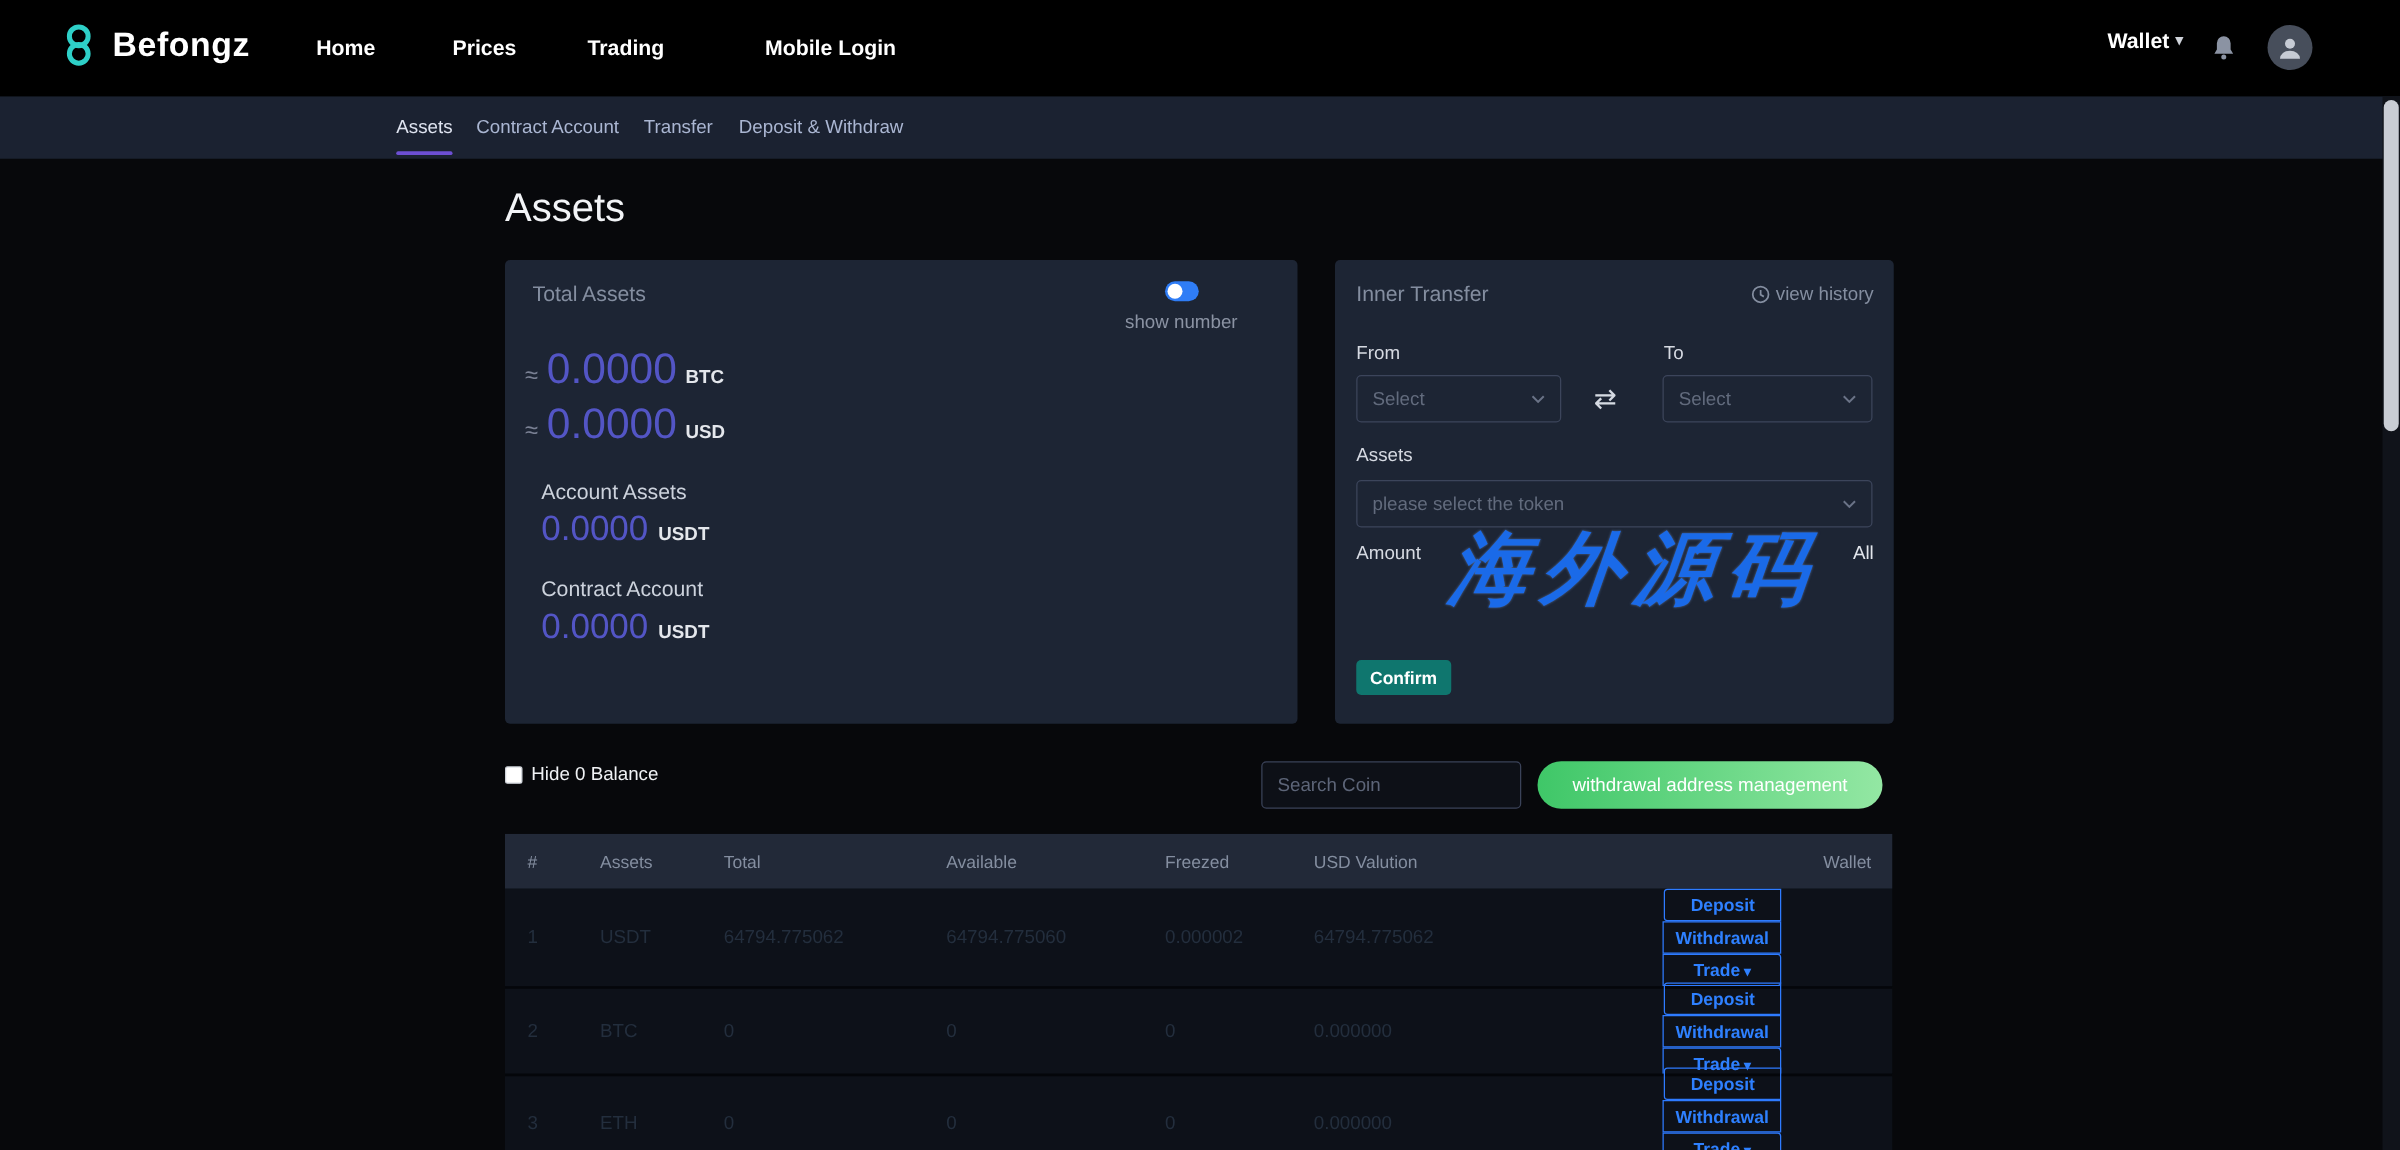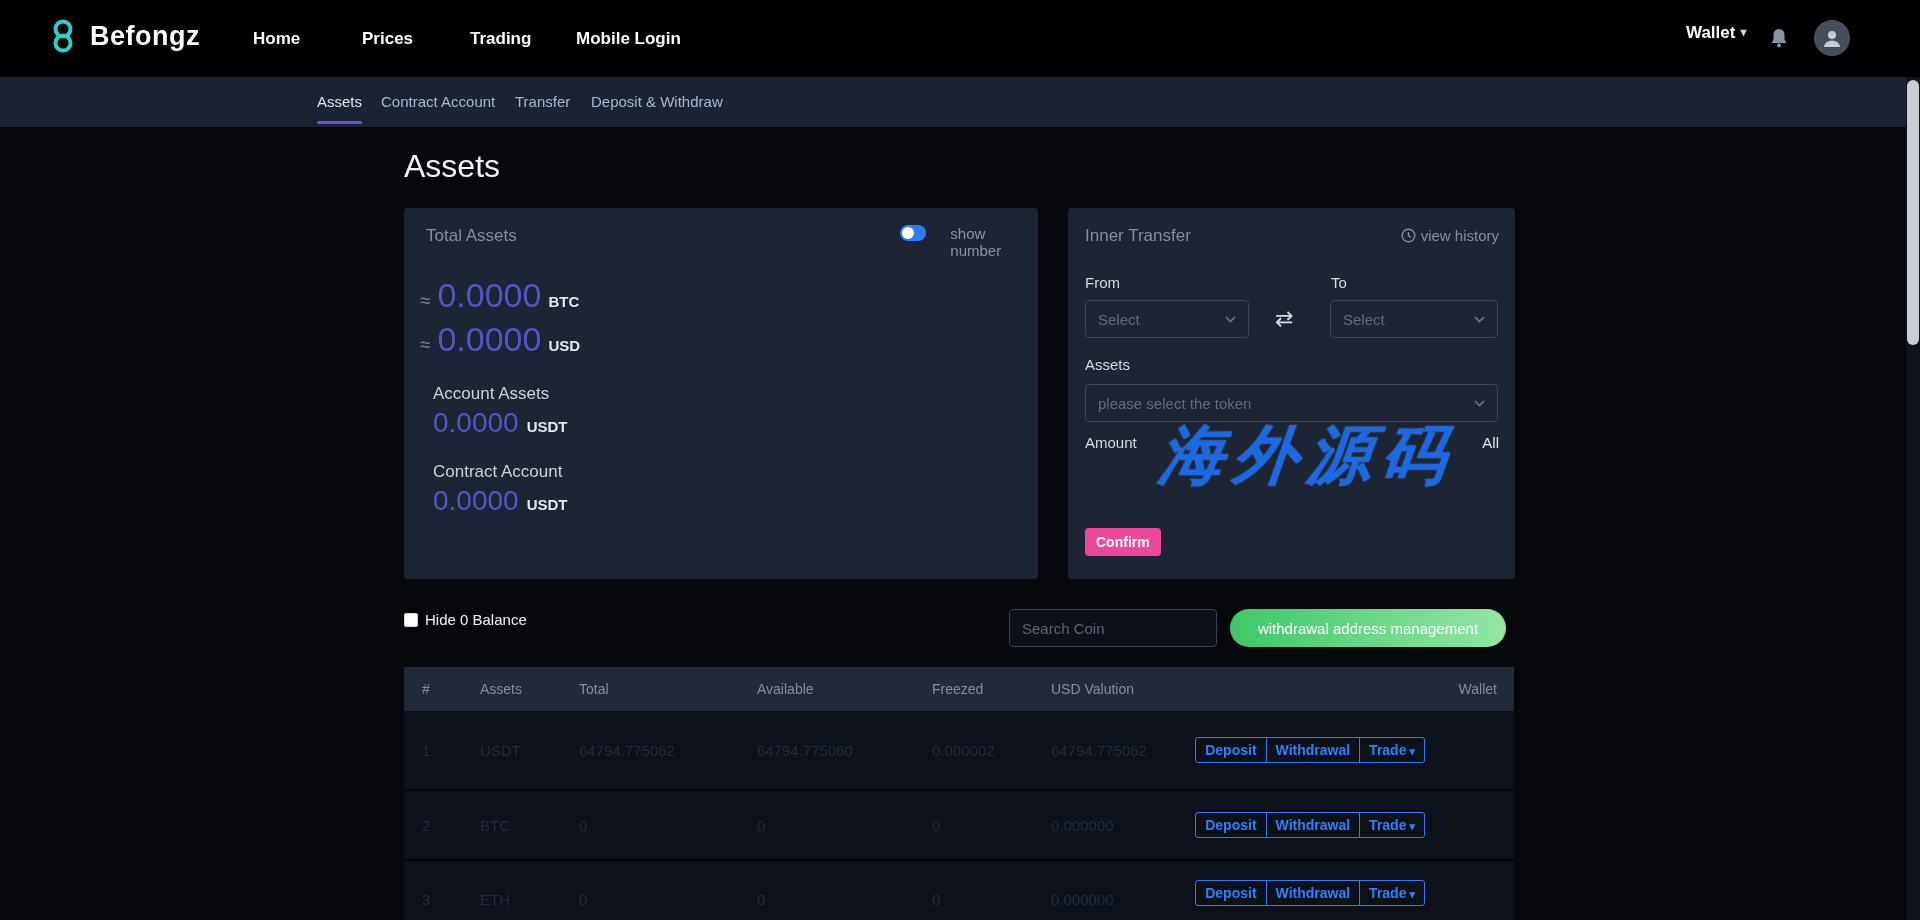--- a/index.html
+++ b/index.html
@@ -10,21 +10,21 @@
     color:#e8eaee;
     overflow:hidden;
     position:relative;
   }
 
   
   .topnav { position:absolute; left:0; top:0; width:1920px; height:77px; background:#000; z-index:10; }
   .brand { position:absolute; left:48px; top:18px; display:flex; align-items:center; gap:12px; cursor:pointer; }
   .brand-text { font-size:27px; font-weight:bold; color:#fff; letter-spacing:0.5px; }
   .navlink { position:absolute; top:0; height:77px; line-height:77px; font-size:17px; font-weight:bold; color:#fff; cursor:pointer; }
-  .n0 { left:253px; } .n1 { left:362px; } .n2 { left:470px; } .n3 { left:576px; }
+  .n0 { left:253px; } .n1 { left:362px; } .n2 { left:470px; } .n3 { left:612px; }
   .wallet { position:absolute; left:1686px; top:0; height:64px; line-height:77px; font-size:17px; font-weight:bold; color:#fff; cursor:pointer; display:flex; align-items:center; gap:5px; }
   .wallet .caret { font-size:12px; color:#cfd3da; }
   .bell { position:absolute; left:1770px; top:28px; cursor:pointer; }
   .avatar { position:absolute; left:1814px; top:20px; width:36px; height:36px; border-radius:50%; background:#474e5b; display:flex; align-items:center; justify-content:center; cursor:pointer; overflow:hidden; }
 
   
   .subnav { position:absolute; left:0; top:77px; width:1920px; height:50px; background:#1b2231; z-index:9; }
   .sublink { position:absolute; top:0; height:50px; line-height:50px; font-size:15px; color:#aab6d2; cursor:pointer; }
   .s0 { left:317px; color:#dfe4f0; } .s1 { left:381px; } .s2 { left:515px; } .s3 { left:591px; } .s4 { left:748px; }
   .sub-underline { position:absolute; left:317px; top:44px; width:45px; height:3px; background:#6d4fd4; border-radius:2px; }
@@ -32,21 +32,21 @@
   
   .page-title { position:absolute; left:404px; top:148px; font-size:32px; font-weight:500; color:#f2f4f7; }
 
   
   .card { position:absolute; top:208px; height:371px; background:#1d2534; border-radius:4px; }
   .card-total { left:404px; width:634px; }
   .card-transfer { left:1068px; width:447px; }
   .card-title { position:absolute; left:22px; top:18px; font-size:17px; color:#848ea0; }
 
   
-  .toggle-row { position:absolute; left:496px; top:17px; display:flex; gap:24px; }
+  .toggle-row { position:absolute; left:496px; top:17px; display:flex; align-items:center; gap:8px;flex-direction:column; }
   .toggle { width:27px; height:16px; border-radius:8px; background:#2f7df6; position:relative; cursor:pointer; }
   .toggle .knob { position:absolute; left:2px; top:2px; width:12px; height:12px; border-radius:50%; background:#fff; }
   .toggle-label { font-size:15px; color:#8b93a3; }
   .big-line { position:absolute; left:16px; display:flex; align-items:baseline; gap:7px; }
   .bl1 { top:68px; } .bl2 { top:112px; }
   .approx { font-size:19px; color:#7a8194; }
   .big-num { font-size:34px; color:#5355c5; }
   .big-unit { font-size:15px; font-weight:bold; color:#e4e7ec; }
   .acct-label { position:absolute; left:29px; font-size:17px; color:#ccd2dc; }
   .al1 { top:176px; } .al2 { top:254px; }
@@ -64,40 +64,40 @@
   .select { position:absolute; height:38px; border:1px solid #3c455b; border-radius:4px; background:#1d2534; display:flex; align-items:center; justify-content:space-between; padding:0 12px; cursor:pointer; }
   .select .ph { font-size:15px; color:#626b7d; white-space:nowrap; overflow:hidden; }
   .sel-from { left:17px; top:92px; width:164px; }
   .sel-to { left:262px; top:92px; width:168px; }
   .sel-token { left:17px; top:176px; width:413px; }
   .swap { position:absolute; left:207px; top:98px; font-size:22px; color:#d5dae2; cursor:pointer; }
   .amount-wrap { position:absolute; left:17px; top:267px; width:411px; height:30px; }
   .amount-input { width:100%; height:100%; border:none; border-radius:3px; background:#fff; font-size:15px; color:#333; padding:0 96px 0 10px; outline:none; font-family:"Liberation Sans", sans-serif; }
   .amount-input::placeholder { color:#9aa1ad; }
   .balance-badge { position:absolute; right:3px; top:4px; height:22px; line-height:22px; padding:0 7px; background:#e7e9ed; border-radius:2px; font-size:13px; color:#3a4049; }
-  .confirm-btn { position:absolute; left:17px; top:320px; padding:6px 11px; background:#ec4899; color:#fff; border:none; border-radius:4px; font-size:14px; font-weight:bold; cursor:pointer; font-family:"Liberation Sans", sans-serif; }
+  .confirm-btn { position:absolute; left:17px; top:320px; padding:6px 11px; background:#0f766e; color:#fff; border:none; border-radius:4px; font-size:14px; font-weight:bold; cursor:pointer; font-family:"Liberation Sans", sans-serif; }
 
   
   .hide-zero { position:absolute; left:404px; top:611px; display:flex; align-items:center; gap:7px; }
   .checkbox { width:14px; height:14px; background:#fff; border-radius:2px; border:1px solid #cfd3da; cursor:pointer; }
   .hide-zero-label { font-size:15px; color:#f0f2f5; }
   .search-input { position:absolute; left:1009px; top:609px; width:208px; height:38px; background:#0d1017; border:1px solid #3a4258; border-radius:4px; color:#c8ccd4; font-size:15px; padding:0 12px; outline:none; font-family:"Liberation Sans", sans-serif; }
   .search-input::placeholder { color:#5d6578; }
   .green-btn { position:absolute; left:1230px; top:609px; width:276px; height:38px; border:none; border-radius:19px; background:linear-gradient(90deg,#3fc768,#93e7a3); color:#fff; font-size:15px; cursor:pointer; font-family:"Liberation Sans", sans-serif; }
 
   
   .assets-table { position:absolute; left:404px; top:667px; width:1110px; height:253px; overflow:hidden; }
   .thead { position:relative; height:44px; background:#222938; }
   .thead span { position:absolute; top:0; height:44px; line-height:44px; font-size:14px; color:#848ea0; }
   .trow { position:relative; height:78px; background:#0d1119; }
   .trow + .trow { border-top:2px solid #04060a; }
   .trow span.cell { position:absolute; top:50%; transform:translateY(-50%); font-size:15px; color:#232e3d; }
   .col1 { left:18px; } .col2 { left:76px; } .col3 { left:175px; } .col4 { left:353px; } .col5 { left:528px; } .col6 { left:647px; }
   .col-action { right:17px; }
-  .action-group { position:absolute; right:89px; top:50%; transform:translateY(-50%); display:flex; }
+  .action-group { position:absolute; right:89px; top:50%; transform:translateY(-50%); display:flex;flex-direction:column; }
   .action-btn { border:1px solid #2e7bff; background:transparent; color:#2e80ff; font-size:14px; font-weight:bold; padding:4px 9px; cursor:pointer; font-family:"Liberation Sans", sans-serif; white-space:nowrap; }
   .action-btn + .action-btn { margin-left:-1px; }
   .action-btn:first-child { border-radius:3px 0 0 3px; }
   .action-btn:last-child { border-radius:0 3px 3px 0; }
   .action-btn .caret { font-size:11px; margin-left:3px; }
 
   
   .watermark { position:absolute; left:1160px; top:412px; font-size:64px; font-weight:bold; font-style:italic; color:#1a6ae8; letter-spacing:10px; transform:skewX(-6deg); z-index:40; pointer-events:none; text-shadow:0 0 2px rgba(130,175,255,0.55); }
 
   

